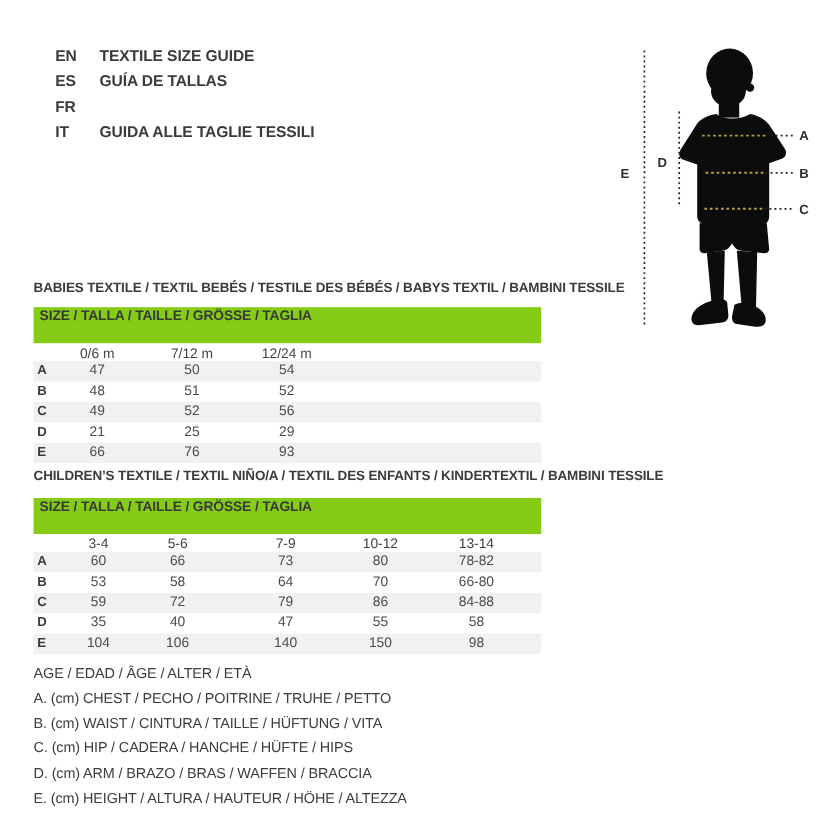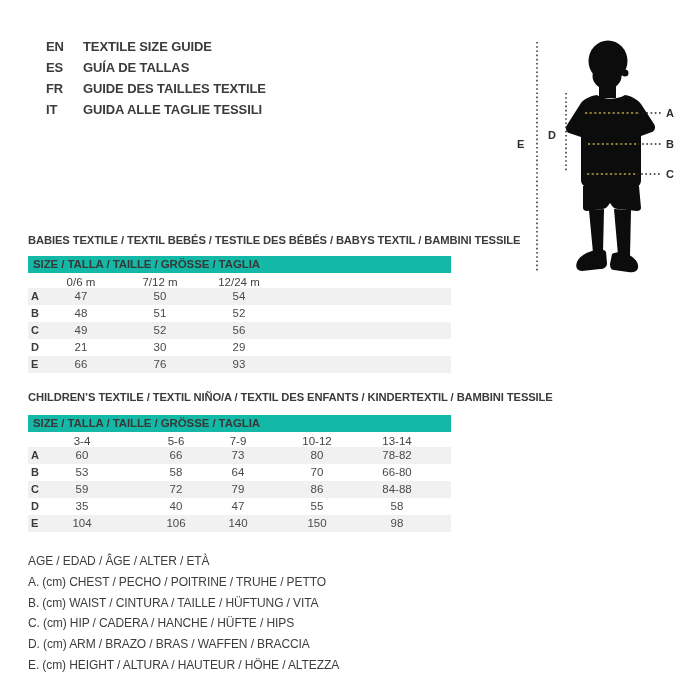--- a/index.html
+++ b/index.html
@@ -12,51 +12,50 @@
   .lang-row{display:flex;height:21px;line-height:21px;font-size:13px;font-weight:700;letter-spacing:-0.1px;color:#3b3b3b;padding-left:18px;}
   .lang-code{width:37px;}
   
   .figure{position:absolute;left:500px;top:20px;width:200px;height:260px;}
   .figure text{font-family:"Liberation Sans",sans-serif;font-size:11px;font-weight:700;fill:#2e2e2e;}
   
   .tbl{position:absolute;left:28px;width:423px;}
   .tbl-babies{top:233px;}
   .tbl-children{top:390px;}
   .tbl-title{height:14px;line-height:14px;font-size:11.2px;font-weight:700;letter-spacing:-0.1px;color:#3b3b3b;white-space:nowrap;}
-  .size-bar{height:17px;line-height:17px;background:#14b8a6;font-size:11.5px;font-weight:700;letter-spacing:-0.1px;color:#383838;padding-left:5px;box-sizing:border-box;}
+  .size-bar{height:30px;line-height:17px;background:#84cc16;font-size:11.5px;font-weight:700;letter-spacing:-0.1px;color:#383838;padding-left:5px;box-sizing:border-box;}
   .tbl-babies .size-bar{margin-top:9px;}
   .tbl-children .size-bar{margin-top:11px;}
   .t-row{position:relative;height:17px;line-height:17px;font-size:11.5px;color:#4a4a4a;}
   .t-row.head{height:15px;line-height:18px;color:#3f3f3f;}
   .t-row.striped{background:#f1f1f2;}
   .row-letter{position:absolute;left:3px;top:0;font-size:11px;font-weight:700;color:#3b3b3b;}
   .vcell{position:absolute;top:0;width:80px;text-align:center;}
   .tbl-babies .c0{left:13px;} .tbl-babies .c1{left:92px;} .tbl-babies .c2{left:171px;}
-  .tbl-children .c0{left:14px;} .tbl-children .c1{left:108px;} .tbl-children .c2{left:170px;} .tbl-children .c3{left:249px;} .tbl-children .c4{left:329px;}
+  .tbl-children .c0{left:14px;} .tbl-children .c1{left:80px;} .tbl-children .c2{left:170px;} .tbl-children .c3{left:249px;} .tbl-children .c4{left:329px;}
   
   .legend{position:absolute;left:28px;top:551px;}
   .legend-line{height:20.8px;line-height:20.8px;font-size:12px;color:#3d3d3d;white-space:nowrap;letter-spacing:-0.1px;}
 </style>
 </head>
 <body>
 
 <div class="canvas">
 
   <div class="langs">
     <div class="lang-row">
       <span class="lang-code">EN</span>
       <span class="lang-title">TEXTILE SIZE GUIDE</span>
     </div>
     <div class="lang-row">
       <span class="lang-code">ES</span>
       <span class="lang-title">GUÍA DE TALLAS</span>
     </div>
     <div class="lang-row">
       <span class="lang-code">FR</span>
-      <span class="lang-title">GUIDE DES TAILLES TEXTILE</span>
     </div>
     <div class="lang-row">
       <span class="lang-code">IT</span>
       <span class="lang-title">GUIDA ALLE TAGLIE TESSILI</span>
     </div>
   </div>
 
   <svg class="figure" viewBox="0 0 200 260" xmlns="http://www.w3.org/2000/svg">
 
     <g fill="#0c0c0c">
@@ -112,21 +111,21 @@
     </div>
     <div class="t-row striped">
       <span class="row-letter">C</span>
       <span class="vcell c0">49</span>
       <span class="vcell c1">52</span>
       <span class="vcell c2">56</span>
     </div>
     <div class="t-row">
       <span class="row-letter">D</span>
       <span class="vcell c0">21</span>
-      <span class="vcell c1">30</span>
+      <span class="vcell c1">25</span>
       <span class="vcell c2">29</span>
     </div>
     <div class="t-row striped">
       <span class="row-letter">E</span>
       <span class="vcell c0">66</span>
       <span class="vcell c1">76</span>
       <span class="vcell c2">93</span>
     </div>
   </section>
 

